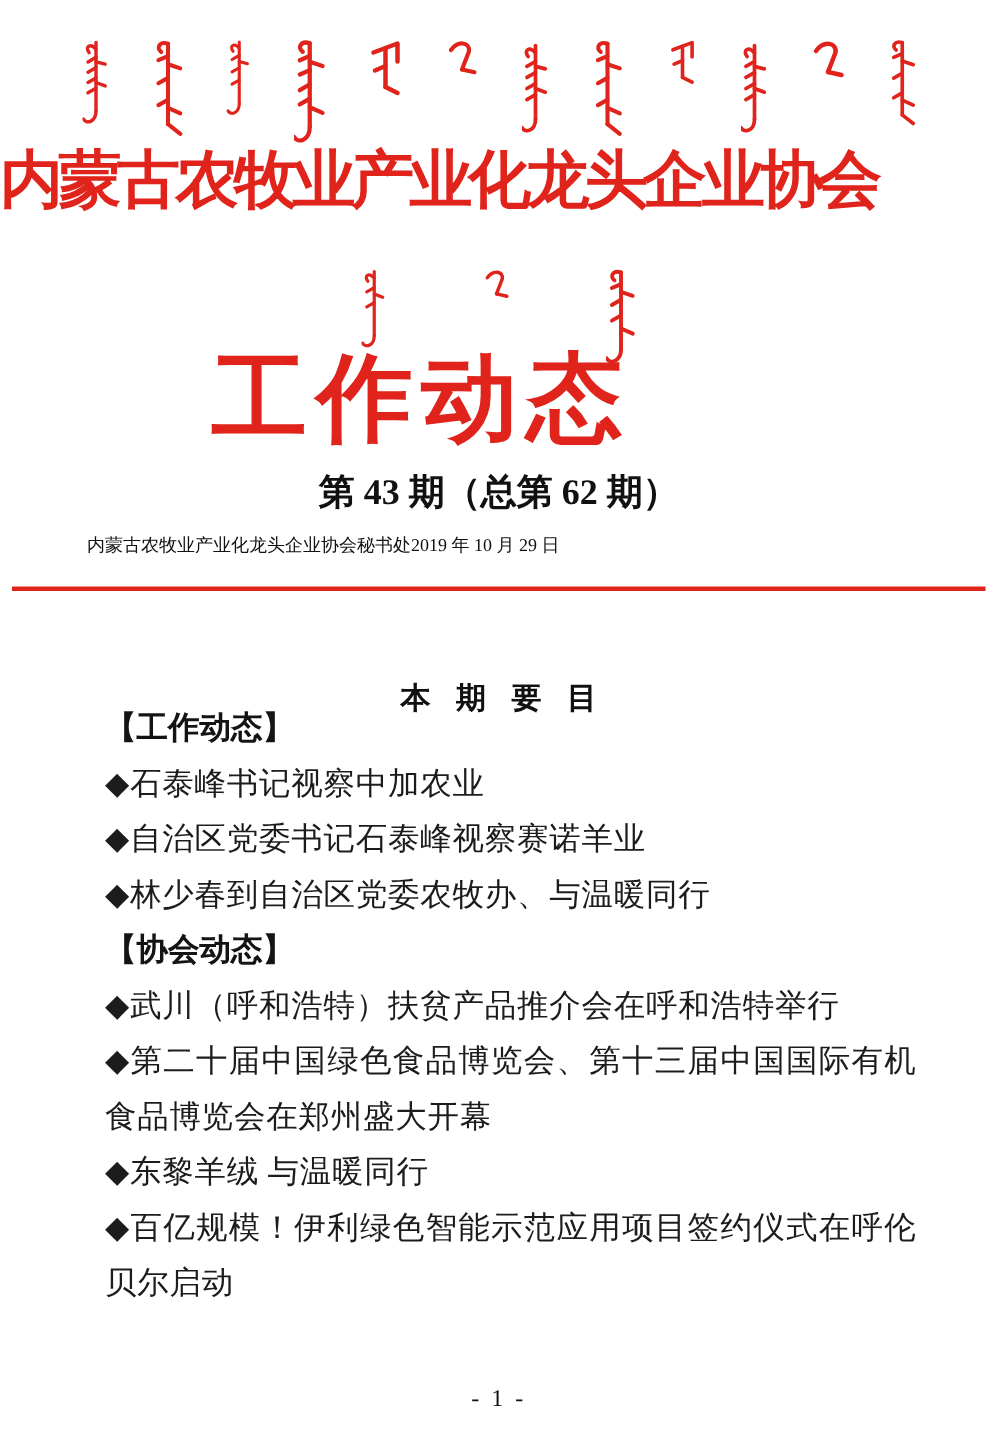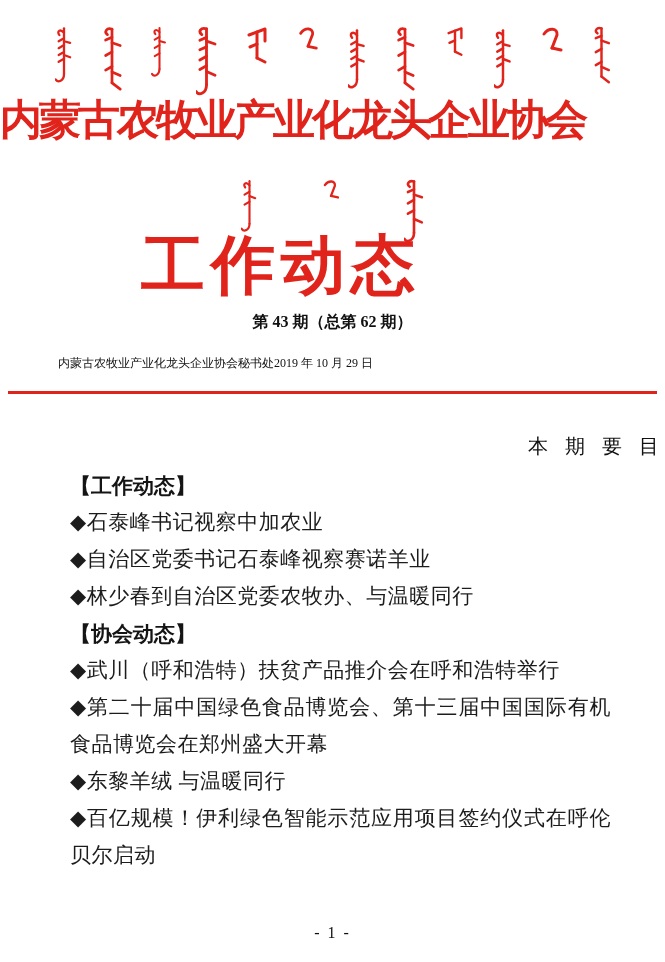--- a/index.html
+++ b/index.html
@@ -39,36 +39,36 @@
     position: absolute; top: 222px; left: 0; width: 556px;
     text-align: center;
     font-size: 64px; font-weight: bold;
     letter-spacing: 6px; text-indent: 6px;
     color: var(--accent-red);
     white-space: nowrap;
   }
   .issue {
     position: absolute; top: 312px; left: 0; width: 665px;
     text-align: center;
-    font-size: 16px; font-weight: bold;
+    font-size: 24px; font-weight: bold;
     color: #111111;
   }
   .pubrow {
     position: absolute; top: 355px; left: 58px; width: 526px;
     display: flex; align-items: baseline;
     font-size: 12px; color: #111111;
   }
   .rule {
     position: absolute; top: 391px; left: 8px; width: 649px; height: 3px;
     background: var(--accent-red);
   }
   .toc-heading {
-    position: absolute; top: 433px; left: 0; width: 665px;
-    text-align: right;
-    font-size: 20px; font-weight: normal;
+    position: absolute; top: 452px; left: 0; width: 665px;
+    text-align: center;
+    font-size: 20px; font-weight: bold;
     letter-spacing: 6px; text-indent: 6px;
     color: #111111;
   }
   .toc {
     position: absolute; top: 467px; left: 70px; width: 541px;
     font-size: 21px; line-height: 37px;
   }
   .toc p { margin: 0; }
   .toc .sec {
     font-family: "Liberation Sans", "DejaVu Sans", sans-serif;

